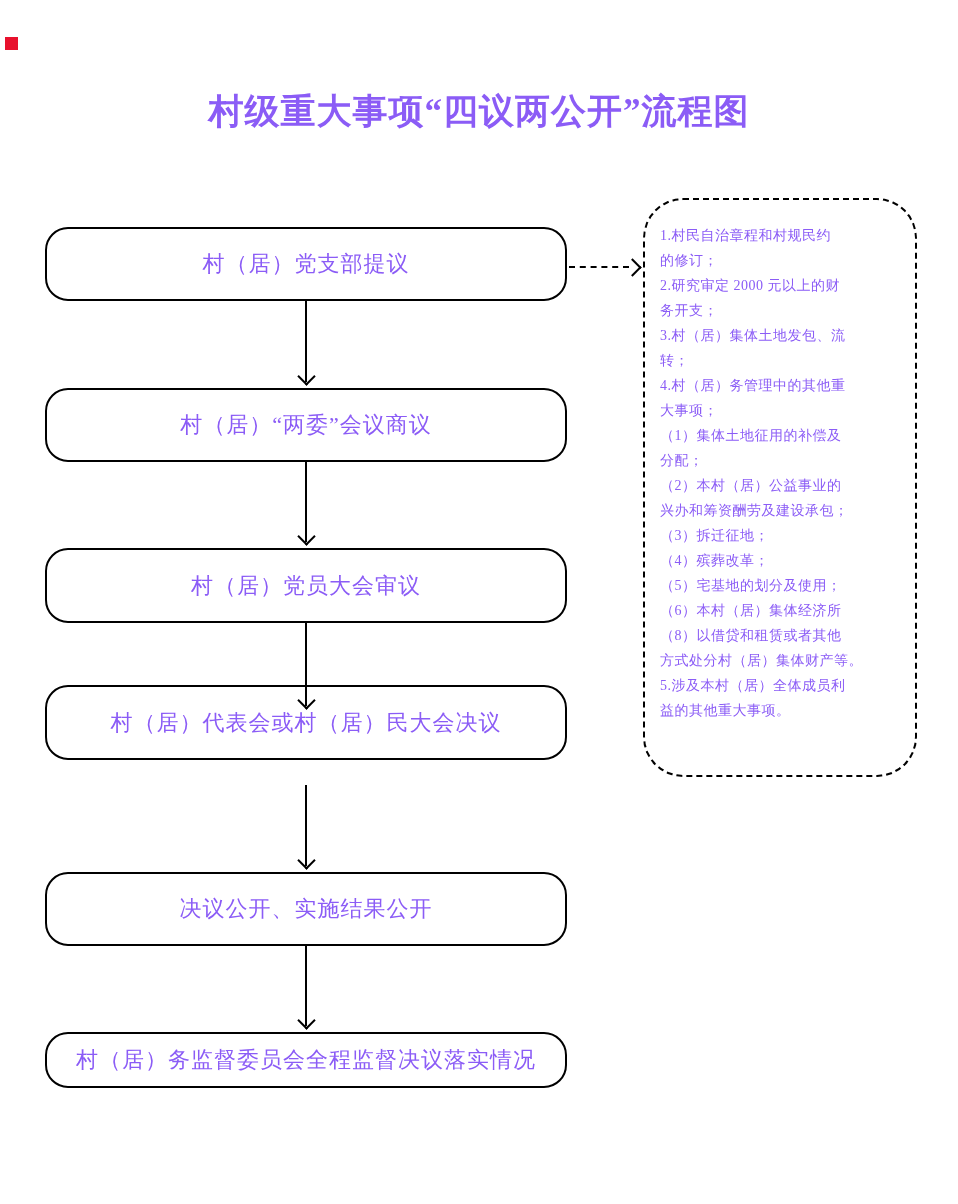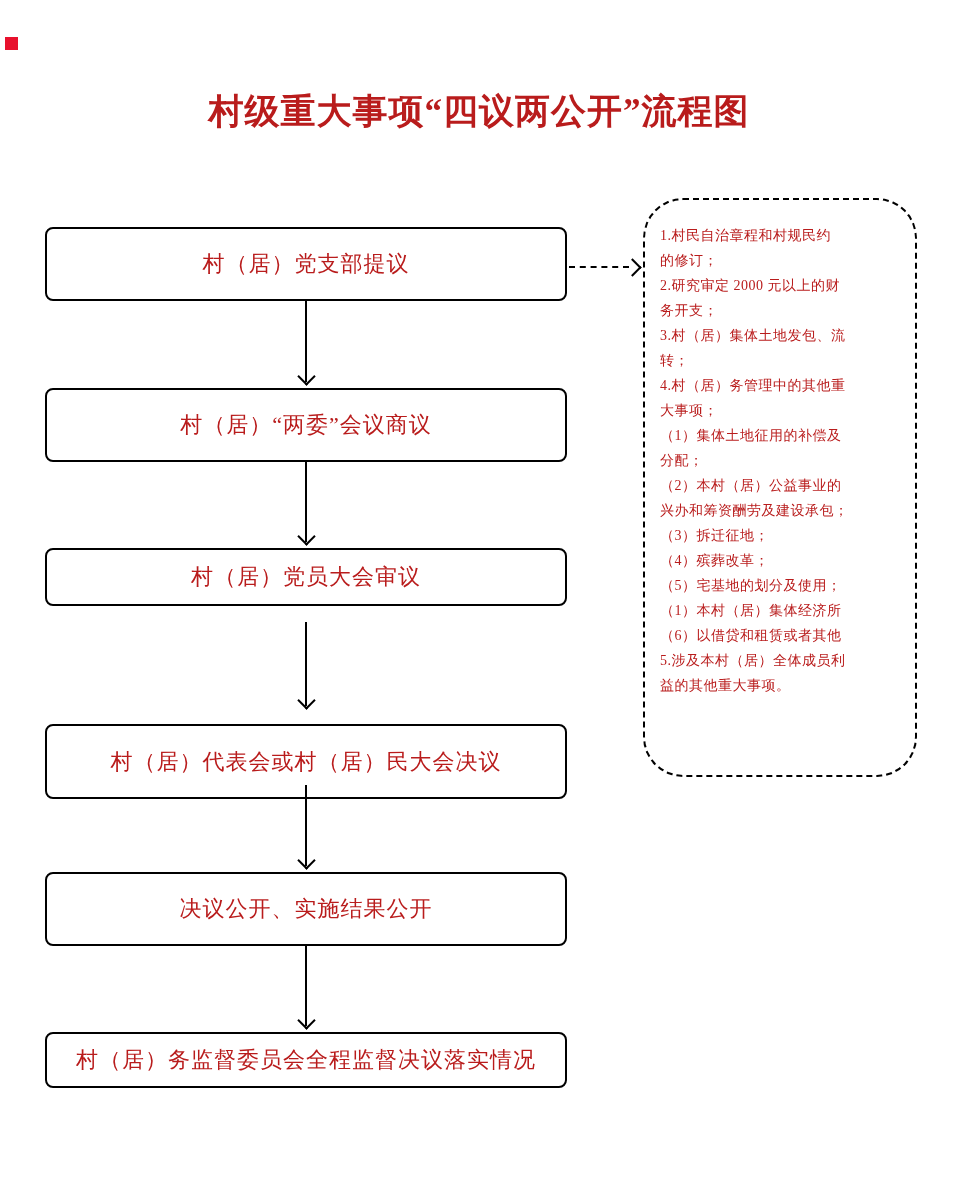--- a/index.html
+++ b/index.html
@@ -3,21 +3,21 @@
 <meta charset="utf-8">
 <style>
   html, body { margin: 0; padding: 0; background: #ffffff; }
   #page {
     position: relative;
     width: 958px;
     height: 1204px;
     background: #ffffff;
     overflow: hidden;
     font-family: "Liberation Serif", "DejaVu Serif", serif;
-    color: #b91c1c;
+    color: #8b5cf6;
   }
   .red-marker {
     position: absolute;
     left: 5px; top: 37px;
     width: 13px; height: 13px;
   }
   .title {
     position: absolute;
     left: 0; top: 88px;
     width: 100%;
@@ -25,21 +25,21 @@
     font-size: 35px;
     font-weight: bold;
     letter-spacing: 1px;
     white-space: nowrap;
   }
   .flow-box {
     position: absolute;
     left: 45px;
     width: 522px;
     border: 2px solid #000;
-    border-radius: 8px;
+    border-radius: 23px;
     background: #fff;
     box-sizing: border-box;
     display: flex;
     align-items: center;
     justify-content: center;
     font-size: 22px;
     letter-spacing: 1px;
     white-space: nowrap;
   }
   .vline {
@@ -90,24 +90,24 @@
   <div class="red-marker" style="background: rgb(232, 17, 45);"></div>
 
   <div class="title">村级重大事项“四议两公开”流程图</div>
 
   <div class="flow-box" style="top:227px; height:74px;">
     <span>村（居）党支部提议</span>
   </div>
   <div class="flow-box" style="top:388px; height:74px;">
     <span>村（居）“两委”会议商议</span>
   </div>
-  <div class="flow-box" style="top:548px; height:58px;">
+  <div class="flow-box" style="top:548px; height:75px;">
     <span>村（居）党员大会审议</span>
   </div>
-  <div class="flow-box" style="top:724px; height:75px;">
+  <div class="flow-box" style="top:685px; height:75px;">
     <span>村（居）代表会或村（居）民大会决议</span>
   </div>
   <div class="flow-box" style="top:872px; height:74px;">
     <span>决议公开、实施结果公开</span>
   </div>
   <div class="flow-box" style="top:1032px; height:56px;">
     <span>村（居）务监督委员会全程监督决议落实情况</span>
   </div>
 
   <div>
@@ -146,20 +146,21 @@
         <div class="panel-line">转；</div>
         <div class="panel-line">4.村（居）务管理中的其他重</div>
         <div class="panel-line">大事项；</div>
         <div class="panel-line">（1）集体土地征用的补偿及</div>
         <div class="panel-line">分配；</div>
         <div class="panel-line">（2）本村（居）公益事业的</div>
         <div class="panel-line">兴办和筹资酬劳及建设承包；</div>
         <div class="panel-line">（3）拆迁征地；</div>
         <div class="panel-line">（4）殡葬改革；</div>
         <div class="panel-line">（5）宅基地的划分及使用；</div>
-        <div class="panel-line">（1）本村（居）集体经济所</div>
-        <div class="panel-line">（6）以借贷和租赁或者其他</div>
+        <div class="panel-line">（6）本村（居）集体经济所</div>
+        <div class="panel-line">（8）以借贷和租赁或者其他</div>
+        <div class="panel-line">方式处分村（居）集体财产等。</div>
         <div class="panel-line">5.涉及本村（居）全体成员利</div>
         <div class="panel-line">益的其他重大事项。</div>
       </div>
   </div>
 
 </div>
 
 </body></html>

